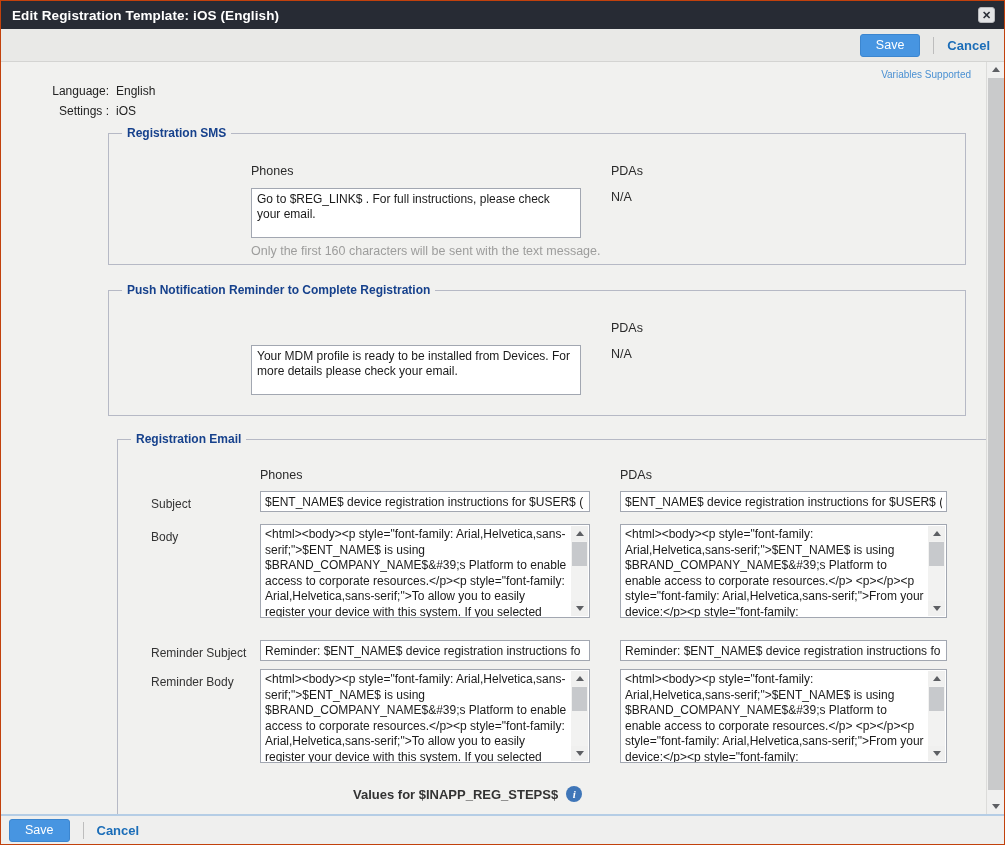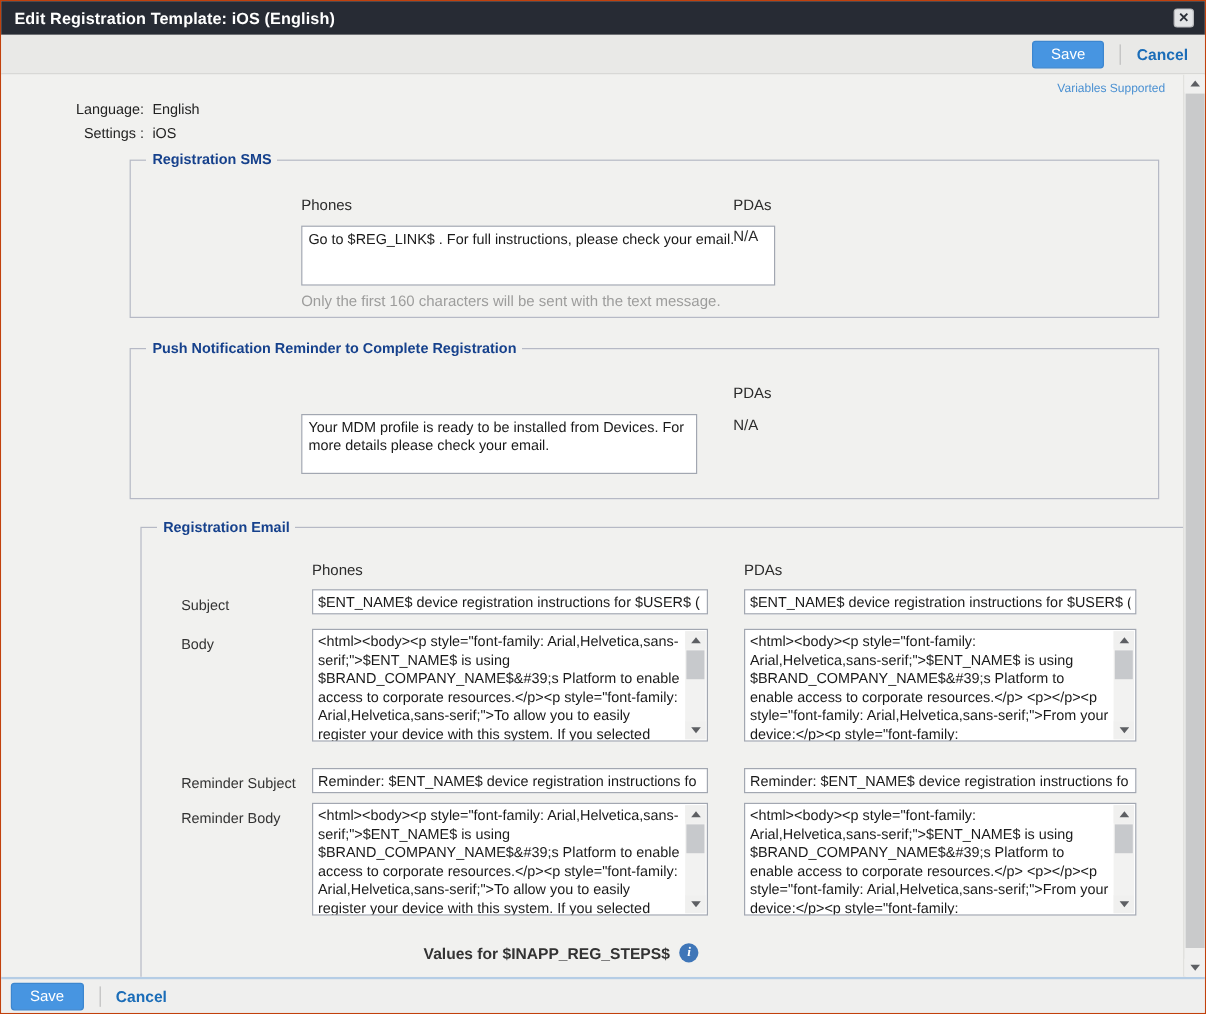--- a/index.html
+++ b/index.html
@@ -23,21 +23,21 @@
   .btn-save { background:#4795e1; border:1px solid #3c86cf; color:#ffffff;
     font-size:12.5px; padding:3px 15px 4px; border-radius:3px; cursor:pointer;
     font-family:"Liberation Sans", sans-serif; }
   .v-div { width:1px; height:17px; background:#bdbdbd; margin:0 13px; }
   .link-cancel { color:#1b6db8; font-weight:bold; font-size:13px; cursor:pointer; text-decoration:none; }
 
   
   .content { flex:1; position:relative; background:#f1f1ef; overflow:hidden; }
   .vars-link { position:absolute; top:7px; right:33px; color:#4a90d2; font-size:10px; cursor:pointer; }
 
-  .meta { position:absolute; left:0; top:19px; font-size:12px; color:#222;margin-left:11px; }
+  .meta { position:absolute; left:0; top:19px; font-size:12px; color:#222; }
   .meta-row { display:flex; height:20px; align-items:center; }
   .meta-label { width:115px; text-align:right; padding-right:7px; }
 
   fieldset.fs { position:absolute; border:1px solid #b6b9c5; margin:0; padding:0; background:transparent; }
   fieldset.fs legend { color:#16418c; font-weight:bold; font-size:12px;
     margin-left:13px; padding:0 5px; }
 
   .col-header { position:absolute; font-weight:normal; font-size:12.5px; color:#2b2b2b; }
   .na-value { position:absolute; font-size:12.5px; color:#2b2b2b; }
   .row-label { position:absolute; font-size:12px; color:#333; }
@@ -107,21 +107,21 @@
       <div class="meta-row">
         <span class="meta-label">Settings :</span>
         <span>iOS</span>
       </div>
     </div>
 
     <fieldset class="fs" style="left:107px; top:64px; width:858px; height:139px;">
       <legend>Registration SMS</legend>
       <span class="col-header" style="left:142px; top:24px;">Phones</span>
       <span class="col-header" style="left:502px; top:24px;">PDAs</span>
-      <div class="plainbox" style="left:142px; top:48px; width:395px; height:50px;">Go to $REG_LINK$ . For full instructions, please check your email.</div>
+      <div class="plainbox" style="left:142px; top:48px; width:330px; height:50px;">Go to $REG_LINK$ . For full instructions, please check your email.</div>
       <span class="na-value" style="left:502px; top:50px;">N/A</span>
       <span class="hint" style="left:142px; top:104px;">Only the first 160 characters will be sent with the text message.</span>
     </fieldset>
 
     <fieldset class="fs" style="left:107px; top:221px; width:858px; height:133px;">
       <legend>Push Notification Reminder to Complete Registration</legend>
       <span class="col-header" style="left:142px; top:24px;margin-top:48px;">Phones/Devices</span>
       <span class="col-header" style="left:502px; top:24px;">PDAs</span>
       <div class="plainbox" style="left:142px; top:48px; width:330px; height:50px;">Your MDM profile is ready to be installed from Devices. For more details please check your email.</div>
       <span class="na-value" style="left:502px; top:50px;">N/A</span>

